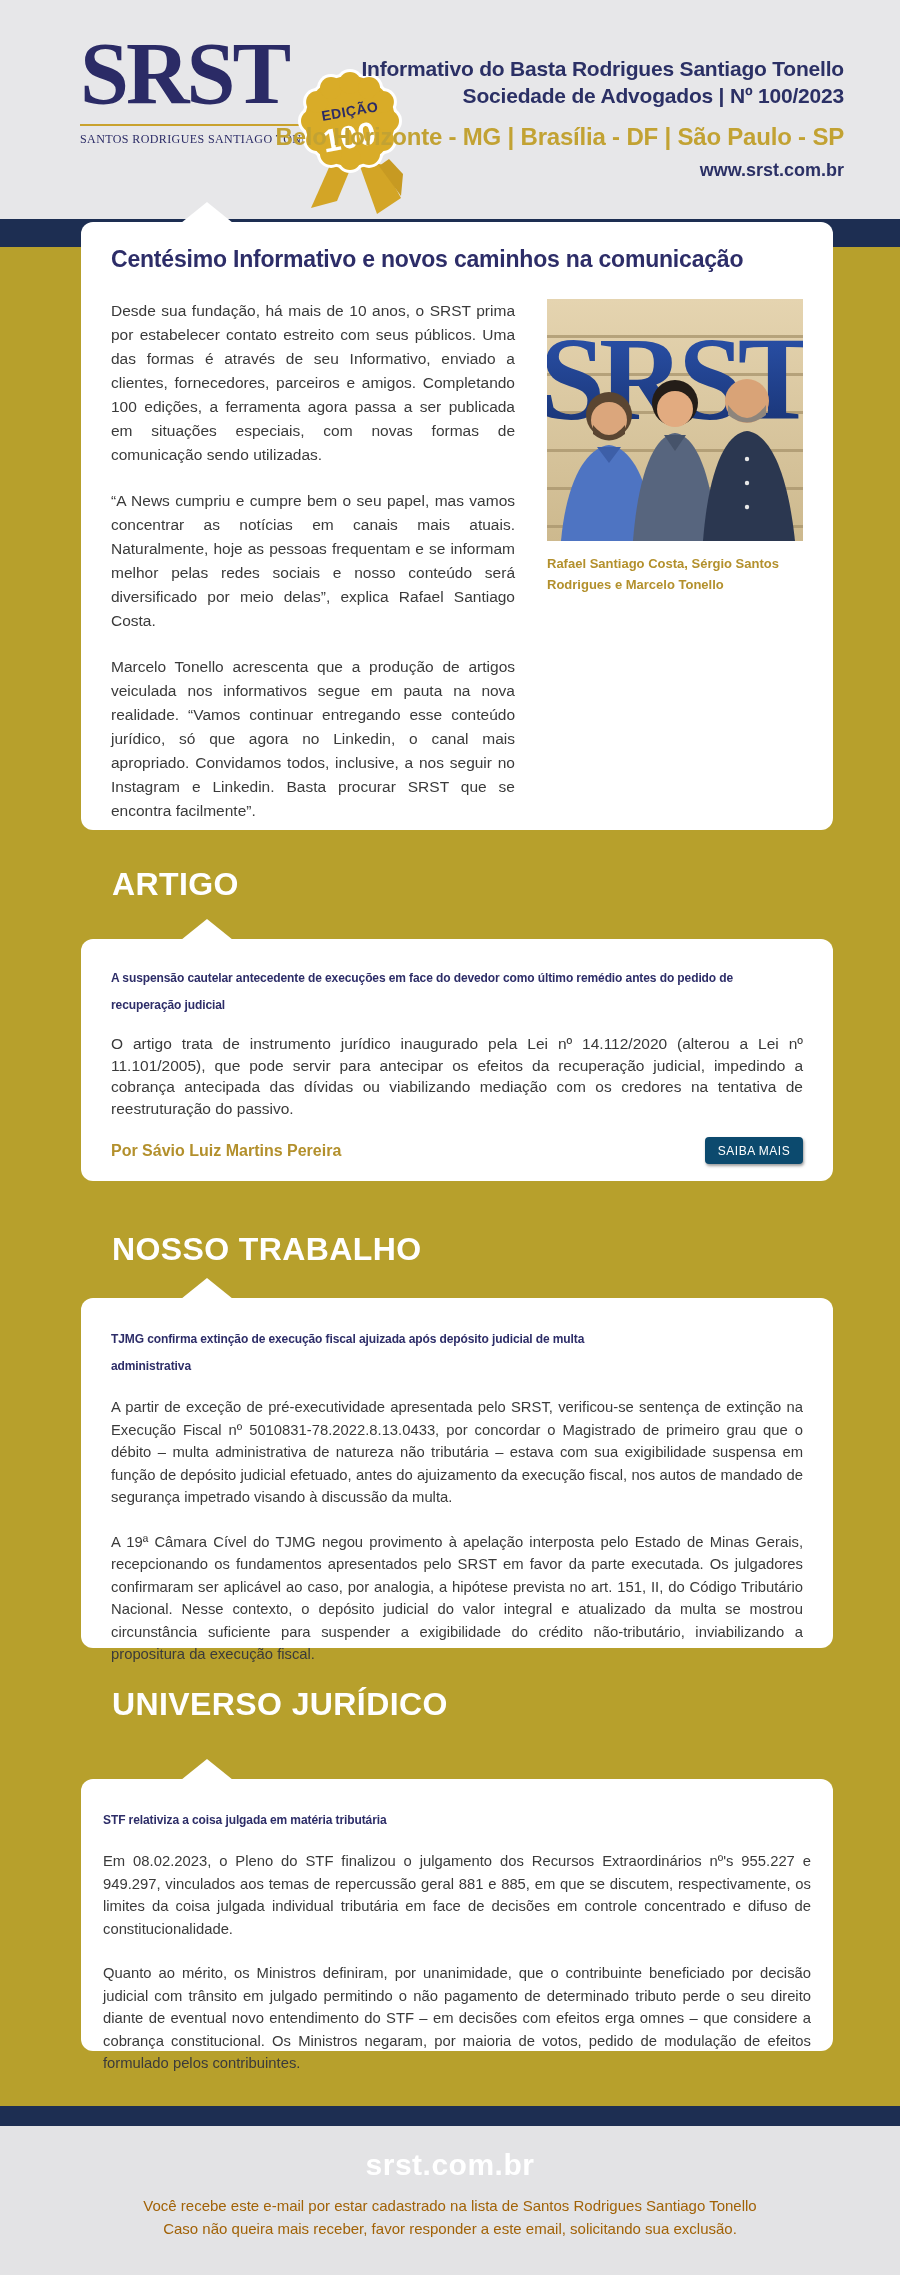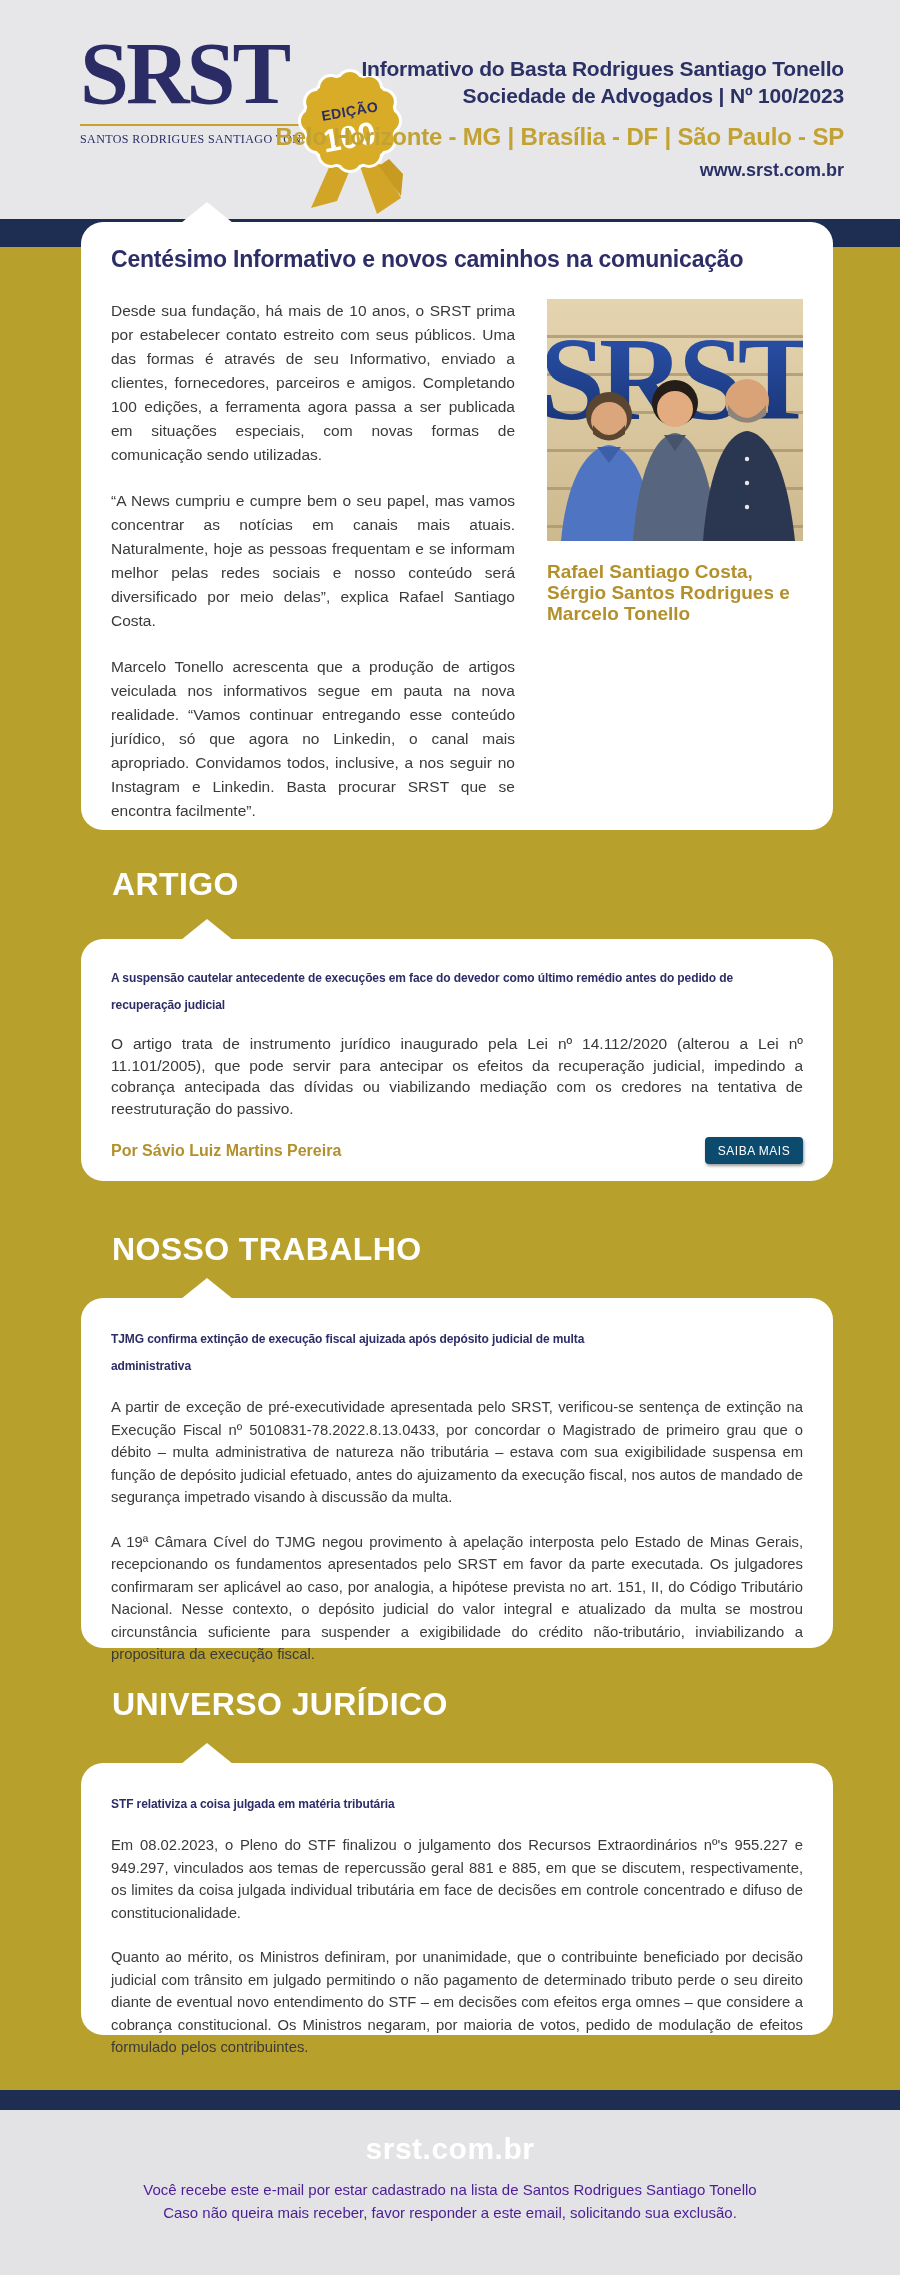--- a/index.html
+++ b/index.html
@@ -21,33 +21,33 @@
   .hr-locations { margin-top: 14px; font-size: 24px; font-weight: 700; color: #c2a233; letter-spacing: -0.2px; }
   .hr-site { margin-top: 9px; font-size: 18px; font-weight: 700; color: #2b3065; text-decoration: none; display: block; }
 
   .navy-bar { height: 28px; background: #1d2e52; }
   .navy-bar2 { height: 20px; background: #1d2e52; }
 
   
   .gold { background: #b7a02c; padding: 1px 0 55px 0; }
 
   .card { position: relative; width: 752px; margin-left: 81px; background: #ffffff;
-          border-radius: 22px; }
+          border-radius: 12px; }
   .notch { position: absolute; top: -20px; left: 100px; width: 0; height: 0;
            border-left: 26px solid transparent; border-right: 26px solid transparent;
            border-bottom: 21px solid #ffffff; }
 
   .card1 { margin-top: -26px; height: 608px; padding: 24px 30px; }
   .story-title { font-size: 23px; font-weight: 700; color: #2d2d68; letter-spacing: -0.2px; }
   .story-columns { display: flex; gap: 32px; margin-top: 26px; }
   .story-text { width: 412px; font-size: 15.5px; line-height: 24px; text-align: justify; color: #3a3a3a; }
   .story-text p + p { margin-top: 22px; }
   .photo-col { width: 256px; }
   .team-photo { display: block; width: 256px; height: 242px; }
-  .photo-caption { margin-top: 20px; color: #b3902c; font-weight: 700; font-size: 19px; line-height: 21px; }
+  .photo-caption { margin-top: 12px; color: #b3902c; font-weight: 700; font-size: 13px; line-height: 21px; }
 
   .section-heading { margin-left: 112px; font-size: 32px; font-weight: 700; color: #ffffff;
                      letter-spacing: 0.4px; line-height: 33px; }
   .sh-artigo { margin-top: 38px; }
   .sh-nosso { margin-top: 52px; }
   .sh-universo { margin-top: 40px; }
 
   .card-title { font-size: 12px; font-weight: 700; color: #2d2d68; line-height: 27px; letter-spacing: -0.1px; }
 
   .card2 { margin-top: 38px; height: 242px; padding: 26px 30px; }
@@ -57,29 +57,29 @@
   .btn { width: 98px; height: 27px; background: #0c4a6e; color: #ffffff; font-family: "Liberation Sans", sans-serif;
          font-size: 12px; letter-spacing: 0.5px; display: flex; align-items: center; justify-content: center;
          border: none; border-radius: 4px; box-shadow: 1px 2px 3px rgba(60,60,60,0.5); cursor: pointer; }
 
   .card3 { margin-top: 32px; height: 350px; padding: 28px 30px; }
   .card3 .card-title { width: 545px; }
   .small-body { font-size: 14.8px; line-height: 22.5px; text-align: justify; color: #3a3a3a; }
   .card3 .p1 { margin-top: 16px; }
   .card3 .p2 { margin-top: 22px; }
 
-  .card4 { margin-top: 42px; height: 272px; padding: 28px 30px; }
+  .card4 { margin-top: 58px; height: 272px; padding: 28px 22px; }
   .card4 .p1 { margin-top: 16px; }
   .card4 .p2 { margin-top: 22px; }
 
   
   .footer { height: 168px; background: #e3e3e5; text-align: center; }
   .footer-site { display: inline-block; margin-top: 22px; font-size: 30px; font-weight: 700;
                  color: #ffffff; letter-spacing: 0.5px; text-decoration: none; }
-  .footer-note { margin-top: 12px; font-size: 15px; line-height: 23px; color: #4c1d95; }
+  .footer-note { margin-top: 12px; font-size: 15px; line-height: 23px; color: #a16207; }
 </style>
 </head>
 <body>
 
 <div class="page">
 
   <div class="header">
     <div class="logo">
       <div class="logo-wordmark">SRST</div>
       <div class="logo-rule"></div>

